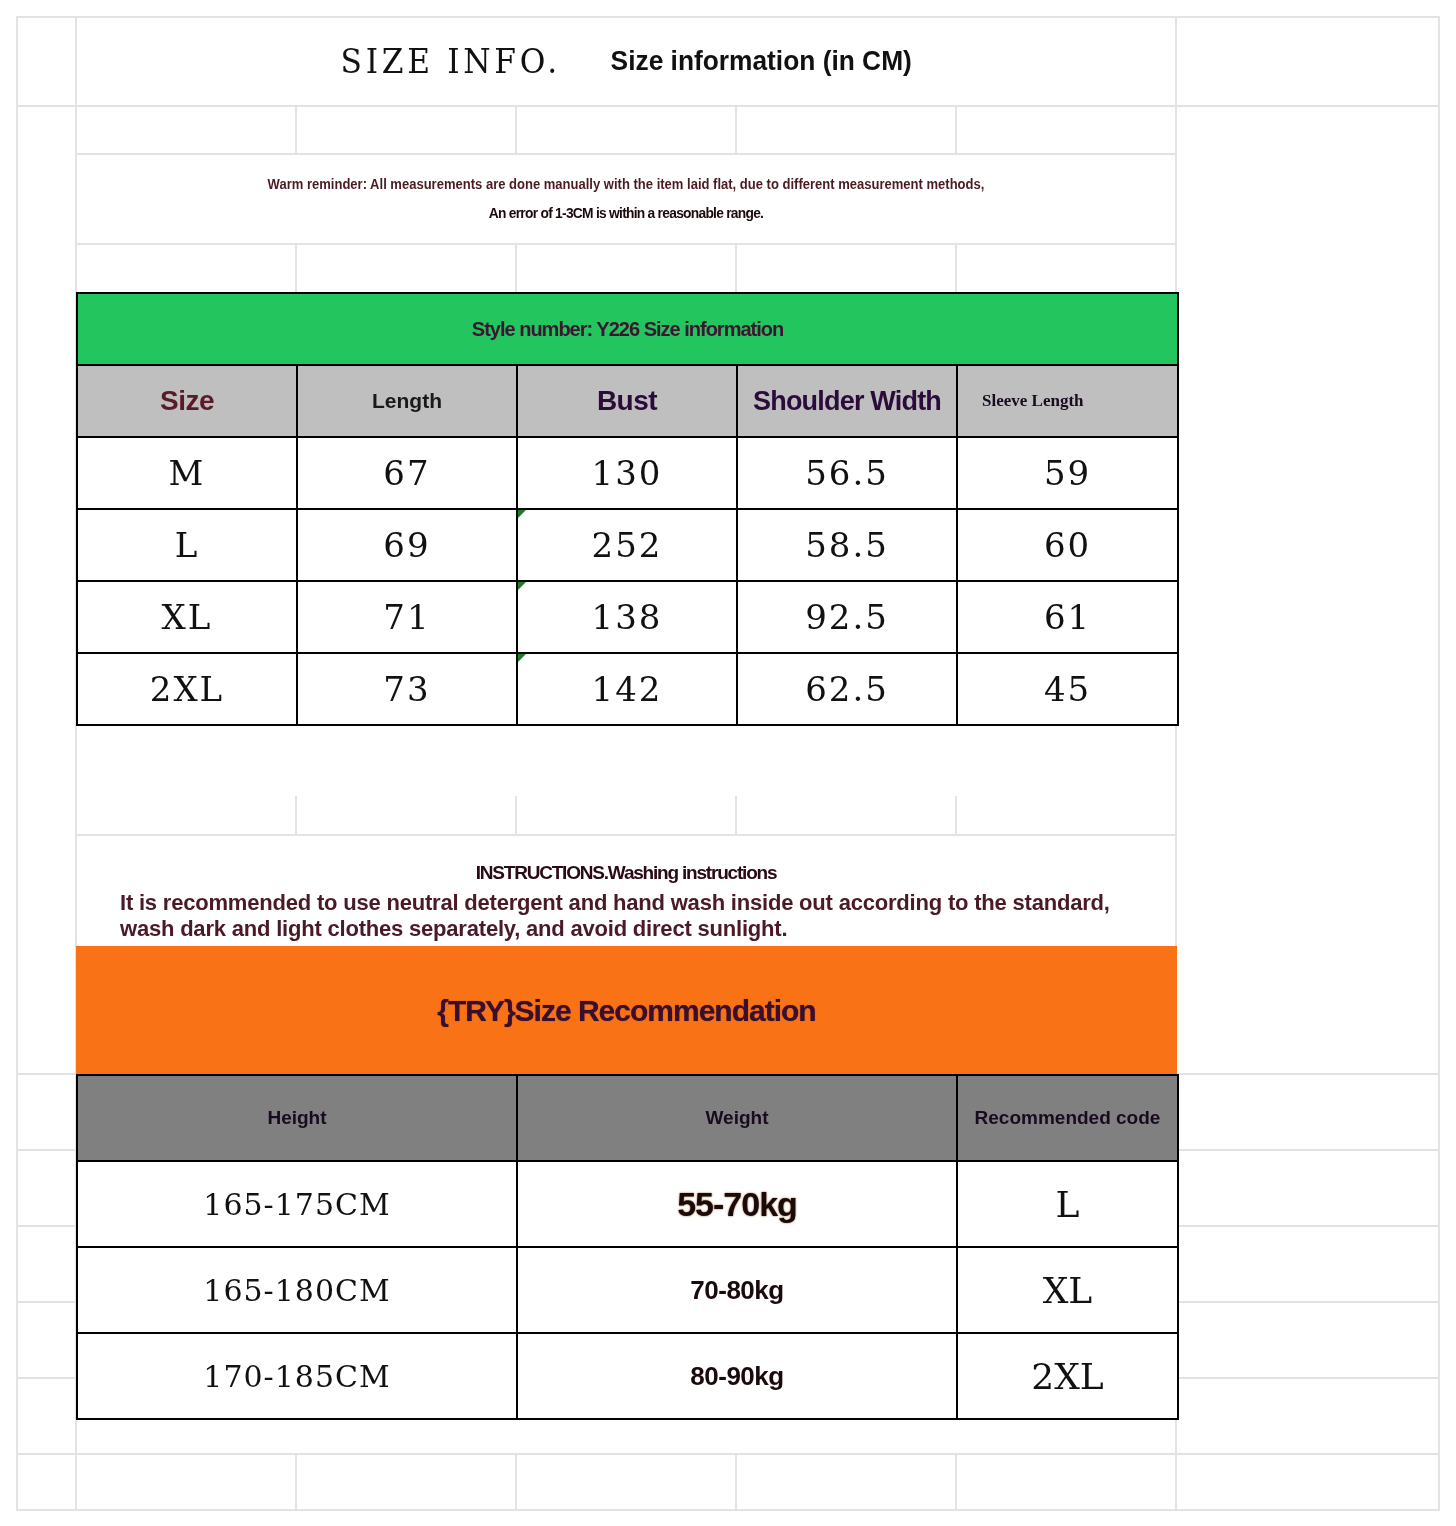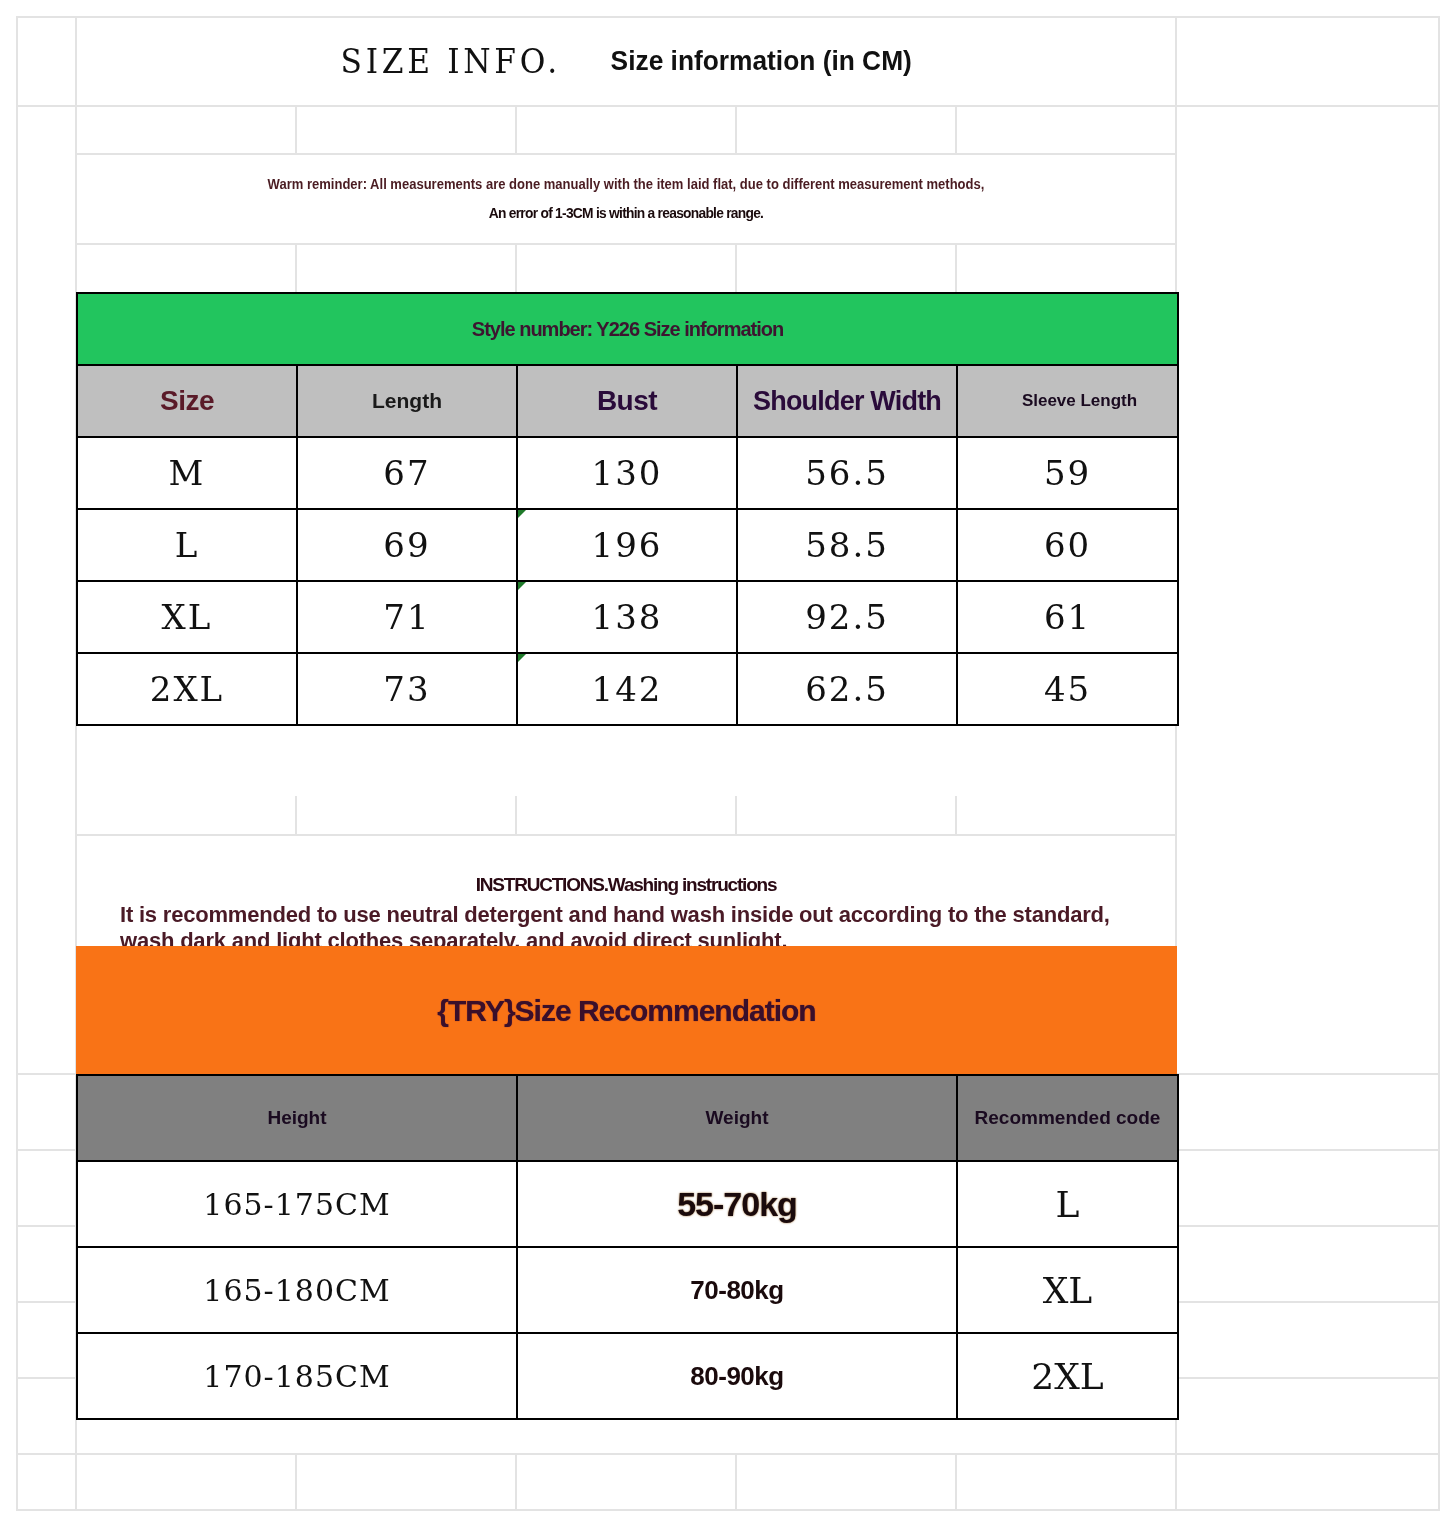--- a/index.html
+++ b/index.html
@@ -23,26 +23,26 @@
   
   table { border-collapse: collapse; table-layout: fixed; }
   .size-table { position: absolute; left: 76px; top: 292px; width: 1101px; }
   .size-table td, .size-table th { border: 2px solid #000; padding: 0; text-align: center; }
   .size-table .style-row td { background: #22c55e; height: 70px; font-weight: 900; font-size: 20px; color: #3d1530; letter-spacing: -1px; }
   .size-table .head-row th { background: #bfbfbf; height: 70px; }
   .size-table .head-row .h-size { font-size: 28px; font-weight: 900; color: #5a1a28; letter-spacing: -0.5px; }
   .size-table .head-row .h-length { font-size: 21px; font-weight: bold; color: #1a1a1a; }
   .size-table .head-row .h-bust { font-size: 28px; font-weight: 900; color: #2a0b3a; letter-spacing: -0.5px; }
   .size-table .head-row .h-shoulder { font-size: 27px; font-weight: 900; color: #2a0b3a; letter-spacing: -0.8px; }
-  .size-table .head-row .h-sleeve { font-size: 17px; font-weight: bold; color: #1a0a20; text-align: center; padding-left: 24px; }
+  .size-table .head-row .h-sleeve { font-size: 17px; font-weight: bold; color: #1a0a20; text-align: left; padding-left: 24px; font-family: Liberation Serif, serif; }
   .size-table .data-row td { height: 70px; font-family: "DejaVu Serif", serif; font-size: 34px; color: #111; letter-spacing: 2px; position: relative; background: #fff; }
   .tri { position: absolute; left: 0; top: 0; width: 0; height: 0; border-top: 8px solid #1f7a2a; border-right: 8px solid transparent; }
 
   
-  .instr { position: absolute; left: 76px; top: 836px; width: 1100px; height: 110px; margin-top: 12px; }
+  .instr { position: absolute; left: 76px; top: 836px; width: 1100px; height: 110px; }
   .instr .ititle { position: absolute; left: 0; right: 0; top: 26px; text-align: center; font-size: 19px; font-weight: 900; color: #2a0a14; letter-spacing: -1.2px; }
   .instr .ibody { position: absolute; left: 44px; right: 16px; top: 54px; font-size: 22px; font-weight: bold; color: #4a1a26; line-height: 26px; letter-spacing: -0.2px; }
 
   
   .rec-banner { position: absolute; left: 76px; top: 946px; width: 1101px; height: 129px; background: #f97316; display: flex; align-items: center; justify-content: center; }
   .rec-banner span { font-size: 30px; font-weight: 900; color: #3a0f2a; letter-spacing: -1px; text-shadow: 0 0 1px #6a2a40; }
 
   .rec-table { position: absolute; left: 76px; top: 1074px; width: 1101px; }
   .rec-table td, .rec-table th { border: 2px solid #000; padding: 5px; text-align: center; }
   .rec-table .head-row th { background: #808080; height: 74px; font-size: 19px; font-weight: bold; color: #1a0a20; }
@@ -126,21 +126,21 @@
   <tr class="data-row">
     <td>M</td>
     <td>67</td>
     <td>130</td>
     <td>56.5</td>
     <td>59</td>
   </tr>
   <tr class="data-row">
     <td>L</td>
     <td>69</td>
-    <td><span class="tri"></span><span>196</span></td>
+    <td><span class="tri"></span><span>252</span></td>
     <td>58.5</td>
     <td>60</td>
   </tr>
   <tr class="data-row">
     <td>XL</td>
     <td>71</td>
     <td><span class="tri"></span><span>138</span></td>
     <td>92.5</td>
     <td>61</td>
   </tr>

